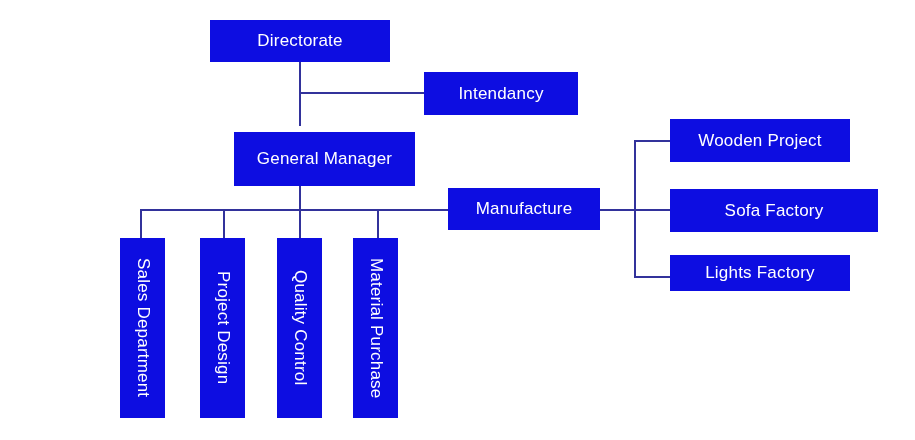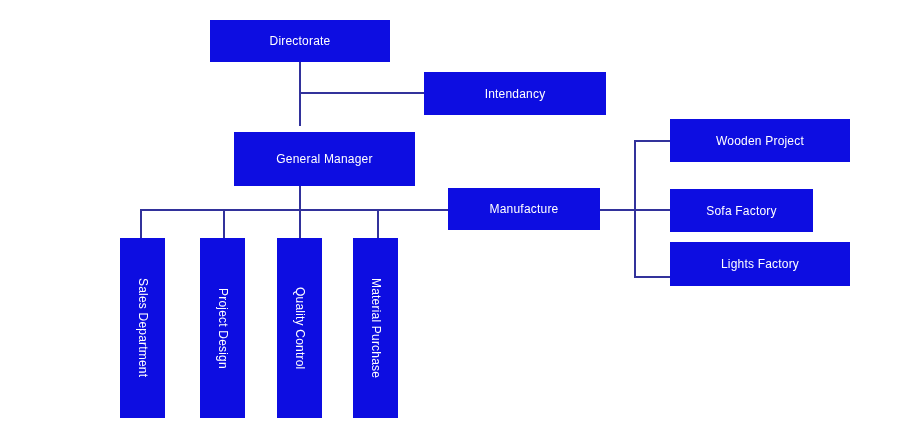--- a/index.html
+++ b/index.html
@@ -11,44 +11,44 @@
     background: #ffffff;
     overflow: hidden;
   }
   .node {
     position: absolute;
     background: #0d0de1;
     color: #ffffff;
     display: flex;
     align-items: center;
     justify-content: center;
-    font-size: 12px;
+    font-size: 17px;
     letter-spacing: 0.2px;
     text-align: center;
     box-sizing: border-box;
   }
   .node.vertical {
     writing-mode: vertical-rl;
     text-orientation: mixed;
   }
   .edge {
     position: absolute;
     background: #32329b;
   }
   .edge.h { height: 2px; }
   .edge.v { width: 2px; }
 
   
   #n-directorate      { left: 210px; top: 20px;  width: 180px; height: 42px; }
-  #n-intendancy       { left: 424px; top: 72px;  width: 182px; height: 43px; }
+  #n-intendancy       { left: 424px; top: 72px;  width: 154px; height: 43px; }
   #n-general-manager  { left: 209px; top: 132px; width: 181px; height: 54px; margin-left: 25px; }
   #n-manufacture      { left: 448px; top: 188px; width: 152px; height: 42px; }
   #n-wooden-factory   { left: 670px; top: 119px; width: 180px; height: 43px; }
-  #n-sofa-factory     { left: 670px; top: 189px; width: 143px; height: 43px; }
-  #n-lights-factory   { left: 670px; top: 242px; width: 180px; height: 44px; }
+  #n-sofa-factory     { left: 670px; top: 189px; width: 208px; height: 43px; }
+  #n-lights-factory   { left: 670px; top: 255px; width: 180px; height: 36px; }
 
   
   #n-sales-department  { left: 120px; top: 238px; width: 45px; height: 180px; }
   #n-project-design    { left: 200px; top: 238px; width: 45px; height: 180px; }
   #n-quality-control   { left: 277px; top: 238px; width: 45px; height: 180px; }
   #n-material-purchase { left: 353px; top: 238px; width: 45px; height: 180px; }
 
   
   #e-dir-gm            { left: 299px; top: 62px;  height: 64px; }   
   #e-dir-intendancy    { left: 299px; top: 92px;  width: 126px; }   

